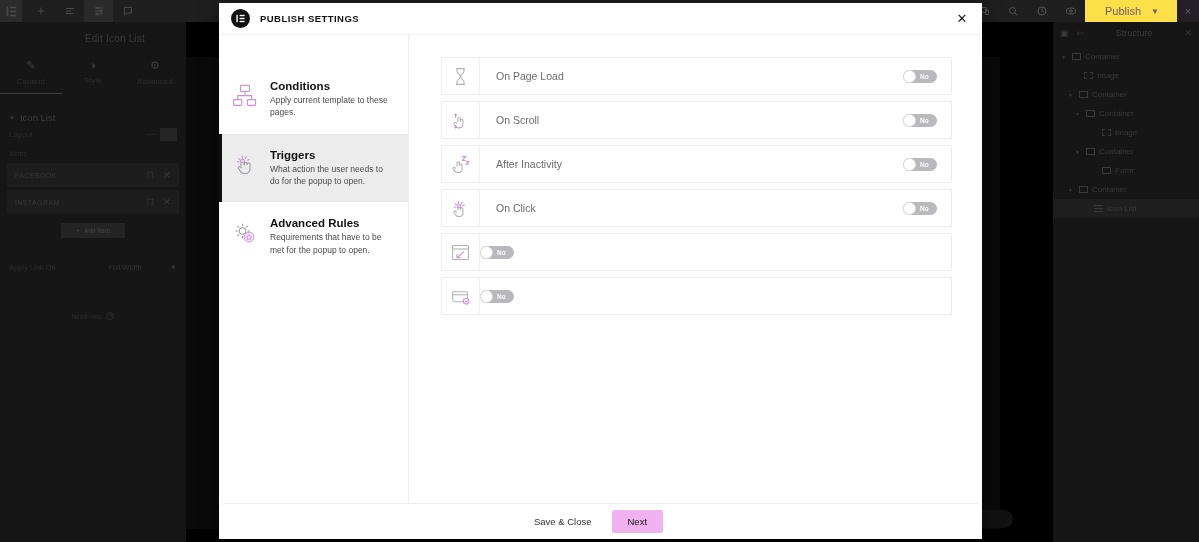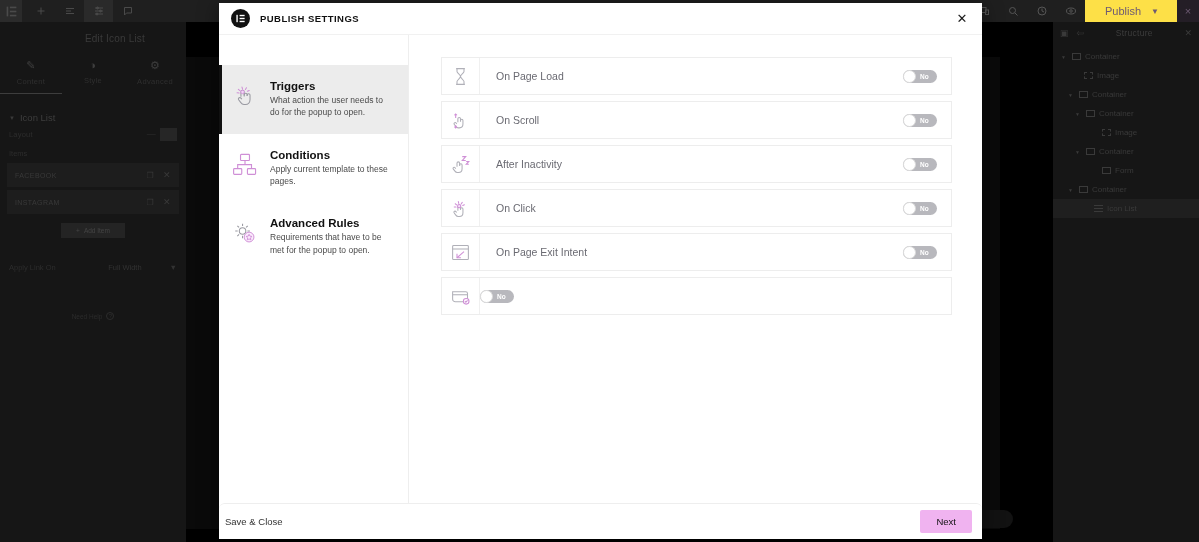--- a/index.html
+++ b/index.html
@@ -166,21 +166,21 @@
   .tr-label { flex: 1; padding-left: 16px; font-size: 10.5px; color: #6a6a72; }
   .toggle {
     width: 34px; height: 13px; border-radius: 7px; background: #b8b8bd; margin-right: 14px;
     display: flex; align-items: center; position: relative; flex: none;
   }
   .toggle .knob { width: 13px; height: 13px; border-radius: 50%; background: #fff; border: 1px solid #dcdcdc; flex: none;}
   .toggle .tg-text { font-size: 6.5px; color: #fff; margin-left: 4px; font-weight: bold; }
 
   .modal-foot {
     height: 36px; border-top: 1px solid #eee; display: flex; align-items: center;
-    justify-content: space-between; padding-right: 10px; gap: 14px; flex: none; border-radius: 6px;
+    justify-content: center; padding-right: 10px; gap: 14px; flex: none; border-radius: 6px;
   }
   .save-close { font-size: 9.5px; color: #333; padding: 4px 6px; }
   .next-btn {
     background: #f0b3f0; color: #111; font-size: 9.5px; border: none;
     padding: 6px 16px; border-radius: 2px; font-family: inherit;
   }
 </style>
 </head>
 <body>
 
@@ -396,20 +396,35 @@
             <rect x="10" y="17" width="11" height="3"></rect>
           </svg>
       </div>
       <div class="m-title">PUBLISH SETTINGS</div>
       <div class="m-close">✕</div>
     </div>
 
     <div class="modal-body">
 
       <div class="modal-nav">
+
+        <div class="nav-card">
+          <div class="nc-icon">
+            <svg viewBox="0 0 32 32" fill="none" stroke="#cf8fd6" stroke-width="1.4">
+              <rect x="10.5" y="3" width="11" height="7.5" rx="1"></rect>
+              <rect x="2" y="20.5" width="10" height="7" rx="1"></rect>
+              <rect x="19" y="20.5" width="10" height="7" rx="1"></rect>
+              <path d="M16 10.5v5M7 20.5v-5h17v5"></path>
+            </svg>
+          </div>
+          <div>
+            <div class="nc-title">Conditions</div>
+            <div class="nc-desc">Apply current template to these pages.</div>
+          </div>
+        </div>
 
         <div class="nav-card active">
           <div class="nc-icon">
             <svg viewBox="0 0 32 32" fill="none" stroke="#9a9aa2" stroke-width="1.3">
               <path d="M11 17v-6a2 2 0 0 1 4 0v5.5"></path>
               <path d="M15 15.5v-1.2a1.8 1.8 0 0 1 3.6 0v1.6"></path>
               <path d="M18.6 15.6v-.6a1.8 1.8 0 0 1 3.6 0v5.4c0 3.4-2.3 6.1-5.6 6.1h-1.9c-2 0-3-1.1-4.1-2.6l-2.4-3.3c-.6-.9-.3-1.9.6-2.4.8-.4 1.7-.2 2.3.5l1 1.3"></path>
               <g stroke="#cf8fd6" stroke-width="1.3" stroke-linecap="round">
                 <path d="M13 7.5 12.3 5"></path>
                   <path d="M16.5 8 17.8 5.8"></path>
@@ -421,35 +436,20 @@
             </svg>
           </div>
           <div>
             <div class="nc-title">Triggers</div>
             <div class="nc-desc">What action the user needs to do for the popup to open.</div>
           </div>
         </div>
 
         <div class="nav-card">
           <div class="nc-icon">
-            <svg viewBox="0 0 32 32" fill="none" stroke="#cf8fd6" stroke-width="1.4">
-              <rect x="10.5" y="3" width="11" height="7.5" rx="1"></rect>
-              <rect x="2" y="20.5" width="10" height="7" rx="1"></rect>
-              <rect x="19" y="20.5" width="10" height="7" rx="1"></rect>
-              <path d="M16 10.5v5M7 20.5v-5h17v5"></path>
-            </svg>
-          </div>
-          <div>
-            <div class="nc-title">Conditions</div>
-            <div class="nc-desc">Apply current template to these pages.</div>
-          </div>
-        </div>
-
-        <div class="nav-card">
-          <div class="nc-icon">
             <svg viewBox="0 0 32 32" fill="none">
               <g stroke="#9a9aa2" stroke-width="1.3">
                 <circle cx="13" cy="13.5" r="4"></circle>
                 <path d="M13 4.5v3M13 19.5v3M4 13.5h3M19 13.5h3M6.6 7.1l2.1 2.1M17.3 17.8l2.1 2.1M19.4 7.1l-2.1 2.1M8.7 17.8l-2.1 2.1"></path>
               </g>
               <circle cx="21" cy="21" r="6" fill="#fbeafc" stroke="#cf8fd6" stroke-width="1.2"></circle>
               <path d="M21 17.6l1.1 2.3 2.5.3-1.9 1.8.5 2.5-2.2-1.2-2.2 1.2.5-2.5-1.9-1.8 2.5-.3z" fill="none" stroke="#cf8fd6" stroke-width="1.1"></path>
             </svg>
           </div>
           <div>
@@ -537,21 +537,20 @@
           <div class="tr-icon">
             <svg viewBox="0 0 24 24" fill="none" stroke="#b0b0b8" stroke-width="1.2">
               <rect x="3" y="4" width="18" height="16" rx="1"></rect>
               <line x1="3" y1="8" x2="21" y2="8"></line>
               <g stroke="#cf8fd6">
                   <line x1="16" y1="11" x2="8" y2="18"></line>
                   <polyline points="8,13.5 8,18 12.5,18"></polyline>
                 </g>
             </svg>
           </div>
-          <div class="tr-label">On Page Exit Intent</div>
           <div class="toggle">
             <span class="knob"></span>
             <span class="tg-text">No</span>
           </div>
         </div>
 
         <div class="trigger-row">
           <div class="tr-icon">
             <svg viewBox="0 0 24 24" fill="none" stroke="#b0b0b8" stroke-width="1.2">
               <path d="M3 6.5h15a2 2 0 0 1 2 2V16a2 2 0 0 1-2 2H6a3 3 0 0 1-3-3z"></path>

